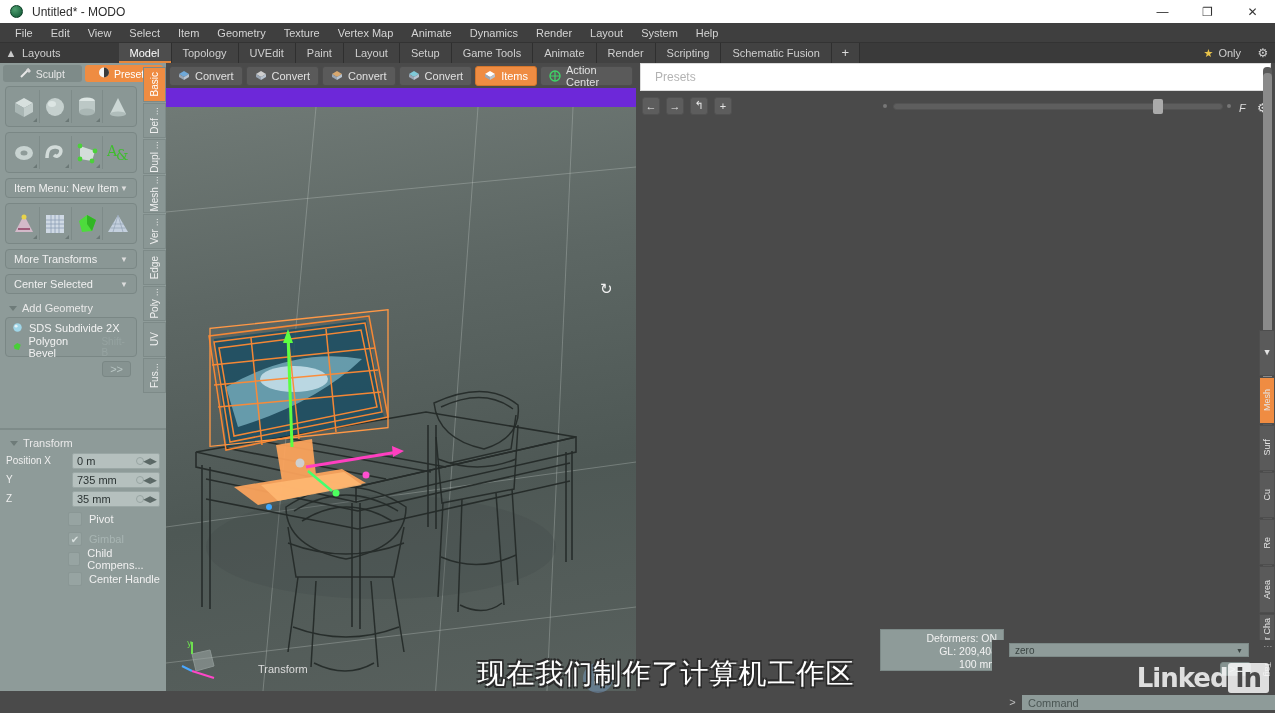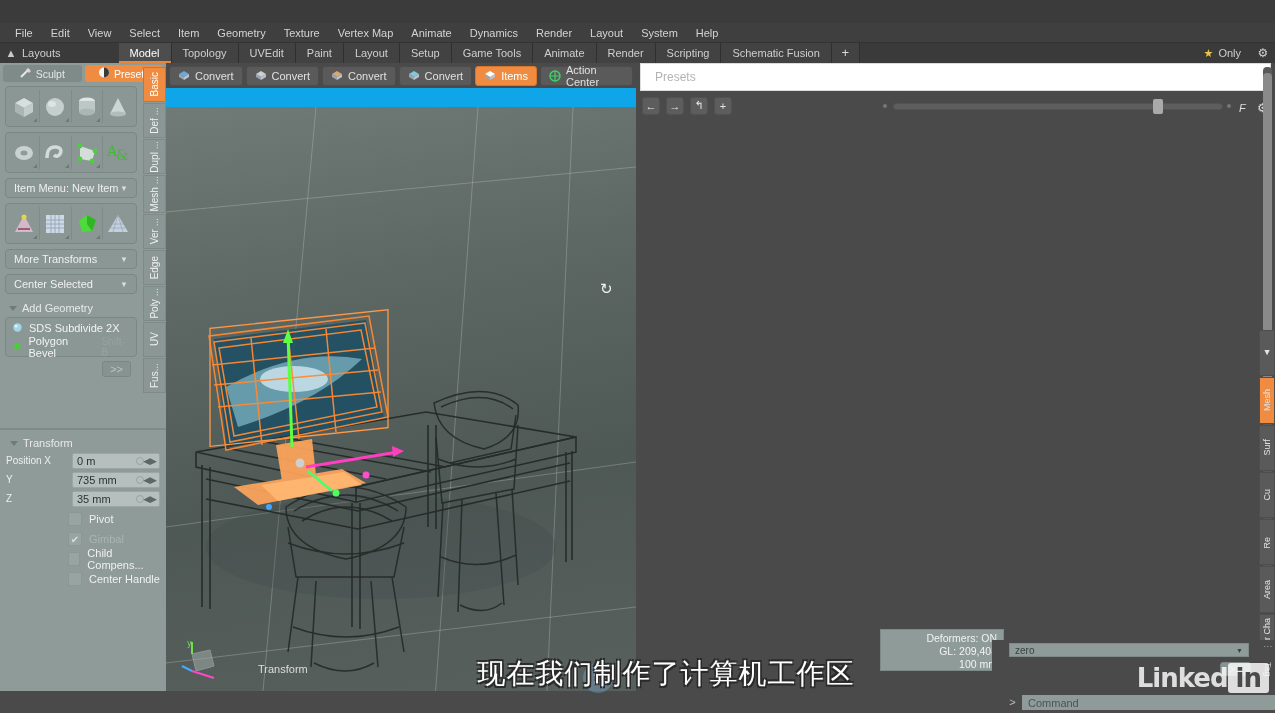--- a/index.html
+++ b/index.html
@@ -73,21 +73,21 @@
   .xlabel{width:66px;padding-right:6px;font-size:10px;color:#efefef;}
   .xfield{flex:1;height:16px;background:#b5c0be;border:1px solid #9aa7a5;border-radius:2px;display:flex;align-items:center;padding:0 4px;font-size:11px;color:#2b3333;position:relative;}
   .xdot{position:absolute;right:15px;width:8px;height:8px;border-radius:50%;border:1px solid #98a5a3;}
   .xspin{position:absolute;right:2px;font-size:9px;color:#5a6765;}
   .chkrow{display:flex;align-items:center;gap:7px;height:20px;padding-left:62px;}
   .chk{width:14px;height:14px;background:#97a4a2;border:1px solid #8a9795;border-radius:2px;display:flex;align-items:center;justify-content:center;font-size:10px;color:#d8e0de;}
   .chklbl{font-size:11px;color:#f0f0f0;}
   .chklbl.dim{color:#a8b5b3;}
 
   
-  .vpwrap{position:absolute;left:166px;top:63px;width:470px;height:650px;background:#0ea5e9;}
+  .vpwrap{position:absolute;left:166px;top:63px;width:470px;height:650px;background:#6d28d9;}
   .vptoolbar{height:25px;background:#4a4a4a;display:flex;align-items:center;padding:2px 3px;gap:3px;}
   .vt{height:20px;display:flex;align-items:center;gap:5px;padding:0 8px;background:#5a5a5a;border:1px solid #4c4c4c;border-radius:3px;font-size:11px;color:#e0e0e0;}
   .vt.active{background:#ef8c42;border-color:#d4762c;color:#fff;}
   .cube{width:12px;height:11px;display:inline-block;}
 
   .vpsub{height:19px;background:#4a4a4a;display:flex;align-items:center;gap:6px;padding-left:6px;}
   .vdot{width:7px;height:7px;border-radius:50%;background:#c87a2e;}
   .vpill{height:14px;border:1px solid #6a6a6a;border-radius:7px;padding:0 12px;display:flex;align-items:center;font-size:10px;color:#d6d6d6;}
 
   .canvas{position:absolute;left:0;top:44px;width:470px;height:606px;overflow:hidden;
@@ -144,20 +144,29 @@
   .linkedin{position:absolute;right:6px;bottom:20px;font-size:26px;font-weight:bold;color:rgba(255,255,255,.82);font-family:"DejaVu Sans",sans-serif;letter-spacing:-1px;z-index:35;}
   .li-box{display:inline-block;background:rgba(255,255,255,.82);color:#4a4a4a;border-radius:3px;padding:0 8px;}
   .playmark{position:absolute;left:583px;top:663px;width:30px;height:30px;border-radius:50%;background:rgba(120,160,200,.45);z-index:36;}
   .playmark:after{content:"";position:absolute;left:11px;top:8px;border-left:10px solid rgba(255,255,255,.6);border-top:7px solid transparent;border-bottom:7px solid transparent;}
 </style>
 </head>
 <body>
 
 <div id="app">
 
+  <div class="titlebar">
+    <div class="tb-icon"></div>
+    <div class="tb-title">Untitled* - MODO</div>
+    <div class="tb-ctrls">
+      <div class="tb-btn">—</div>
+      <div class="tb-btn">❐</div>
+      <div class="tb-btn">✕</div>
+    </div>
+  </div>
 
   <div class="menubar" id="menubar">
       <div class="menu-item">File</div>
       <div class="menu-item">Edit</div>
       <div class="menu-item">View</div>
       <div class="menu-item">Select</div>
       <div class="menu-item">Item</div>
       <div class="menu-item">Geometry</div>
       <div class="menu-item">Texture</div>
       <div class="menu-item">Vertex Map</div>

